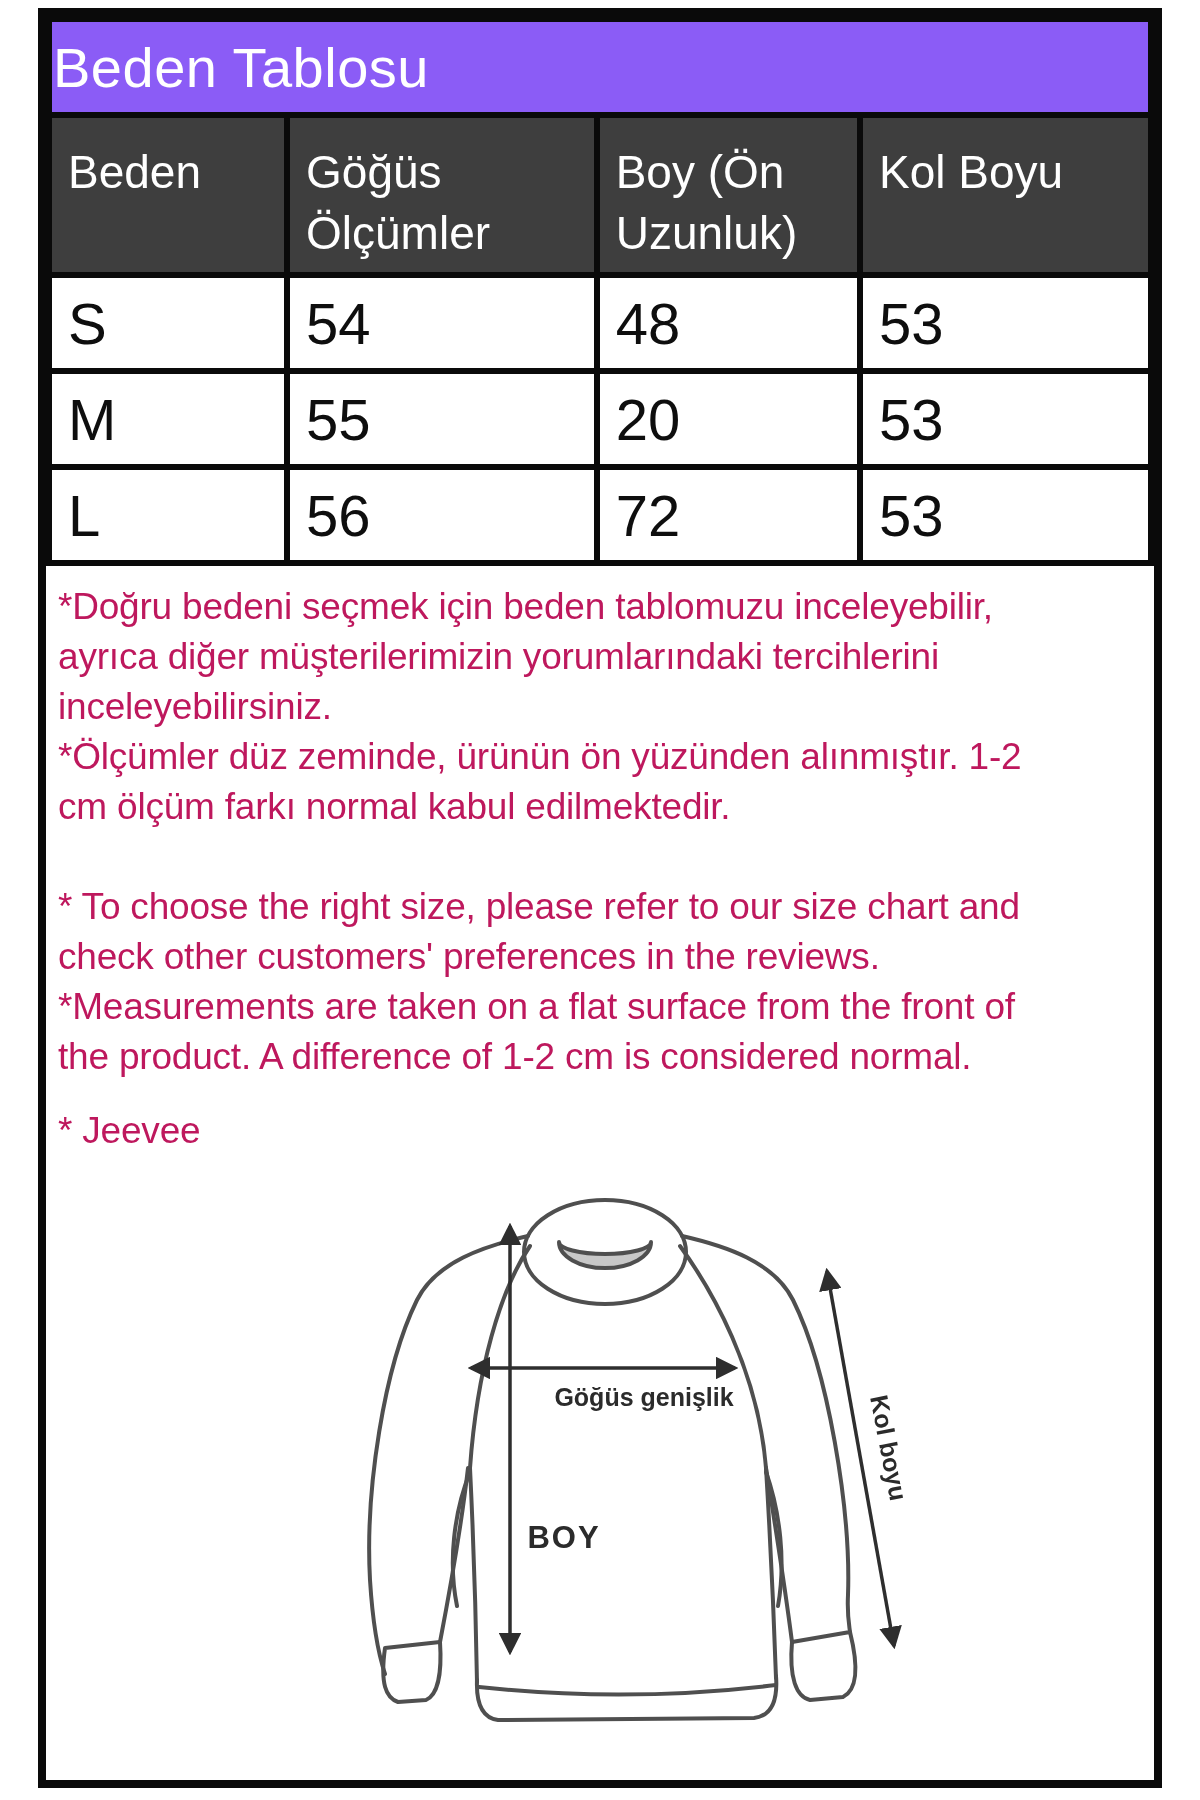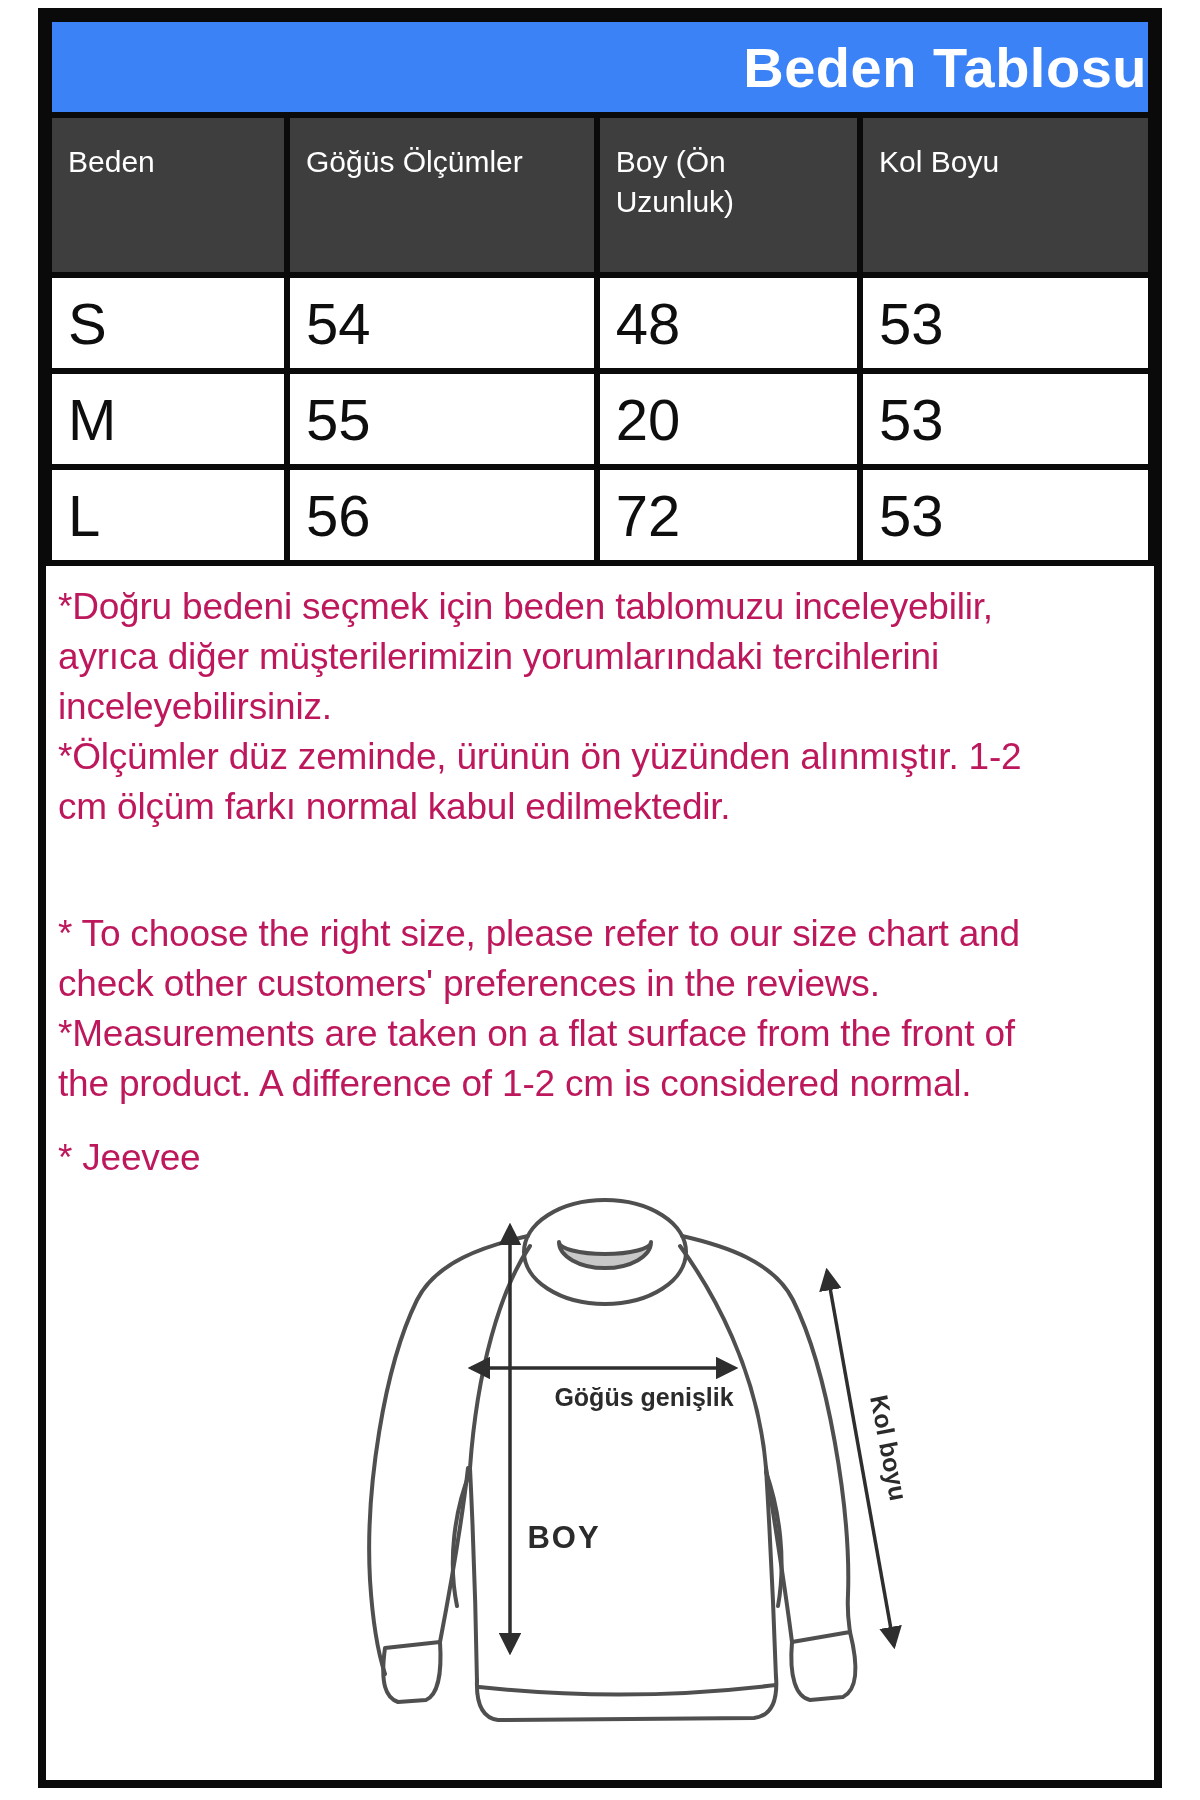--- a/index.html
+++ b/index.html
@@ -4,38 +4,38 @@
 <style>
   html,body{margin:0;padding:0;background:#ffffff;}
   body{width:1200px;height:1800px;position:relative;font-family:"Liberation Sans",sans-serif;color:#151515;}
   .frame{
     position:absolute;left:38px;top:8px;width:1124px;height:1780px;
     border:8px solid #0a0a0a;box-sizing:border-box;background:#ffffff;overflow:hidden;
   }
   table.size-table{border-collapse:collapse;width:100%;table-layout:fixed;}
   table.size-table th,table.size-table td{border:6px solid #0a0a0a;box-sizing:border-box;}
   .title-cell{
-    background:#3b82f6;color:#ffffff;font-size:56px;font-weight:bold;
-    text-align:right;height:96px;letter-spacing:0.5px;
+    background:#8b5cf6;color:#ffffff;font-size:56px;font-weight:normal;
+    text-align:left;height:96px;letter-spacing:0.5px;
   }
   .head-cell{
-    background:#3e3e3e;color:#ffffff;font-size:30px;font-weight:normal;
+    background:#3e3e3e;color:#ffffff;font-size:46px;font-weight:normal;
     text-align:left;vertical-align:top;padding:24px 10px 0 16px;height:160px;line-height:1.32;
   }
   .data-cell{
     background:#ffffff;color:#0e0e0e;font-size:58px;text-align:left;
     vertical-align:middle;padding:0 10px 0 16px;height:96px;
   }
   .col-beden{width:21.6%;} .col-gogus{width:28.1%;} .col-boy{width:23.9%;} .col-kol{width:26.4%;}
   .note{
     margin:0 12px;font-size:37px;line-height:50px;letter-spacing:-0.2px;
     white-space:pre-line;color:#be185d;
   }
   .note-tr{margin-top:16px;}
-  .note-en{margin-top:77px;}
+  .note-en{margin-top:50px;}
   .brand-note{margin-top:24px;white-space:normal;}
   .diagram-wrap{position:absolute;left:284px;top:1174px;width:580px;height:585px;}
   svg text{font-family:"Liberation Sans",sans-serif;}
 </style>
 </head>
 <body>
 
 <div class="frame">
 
   <table class="size-table">

